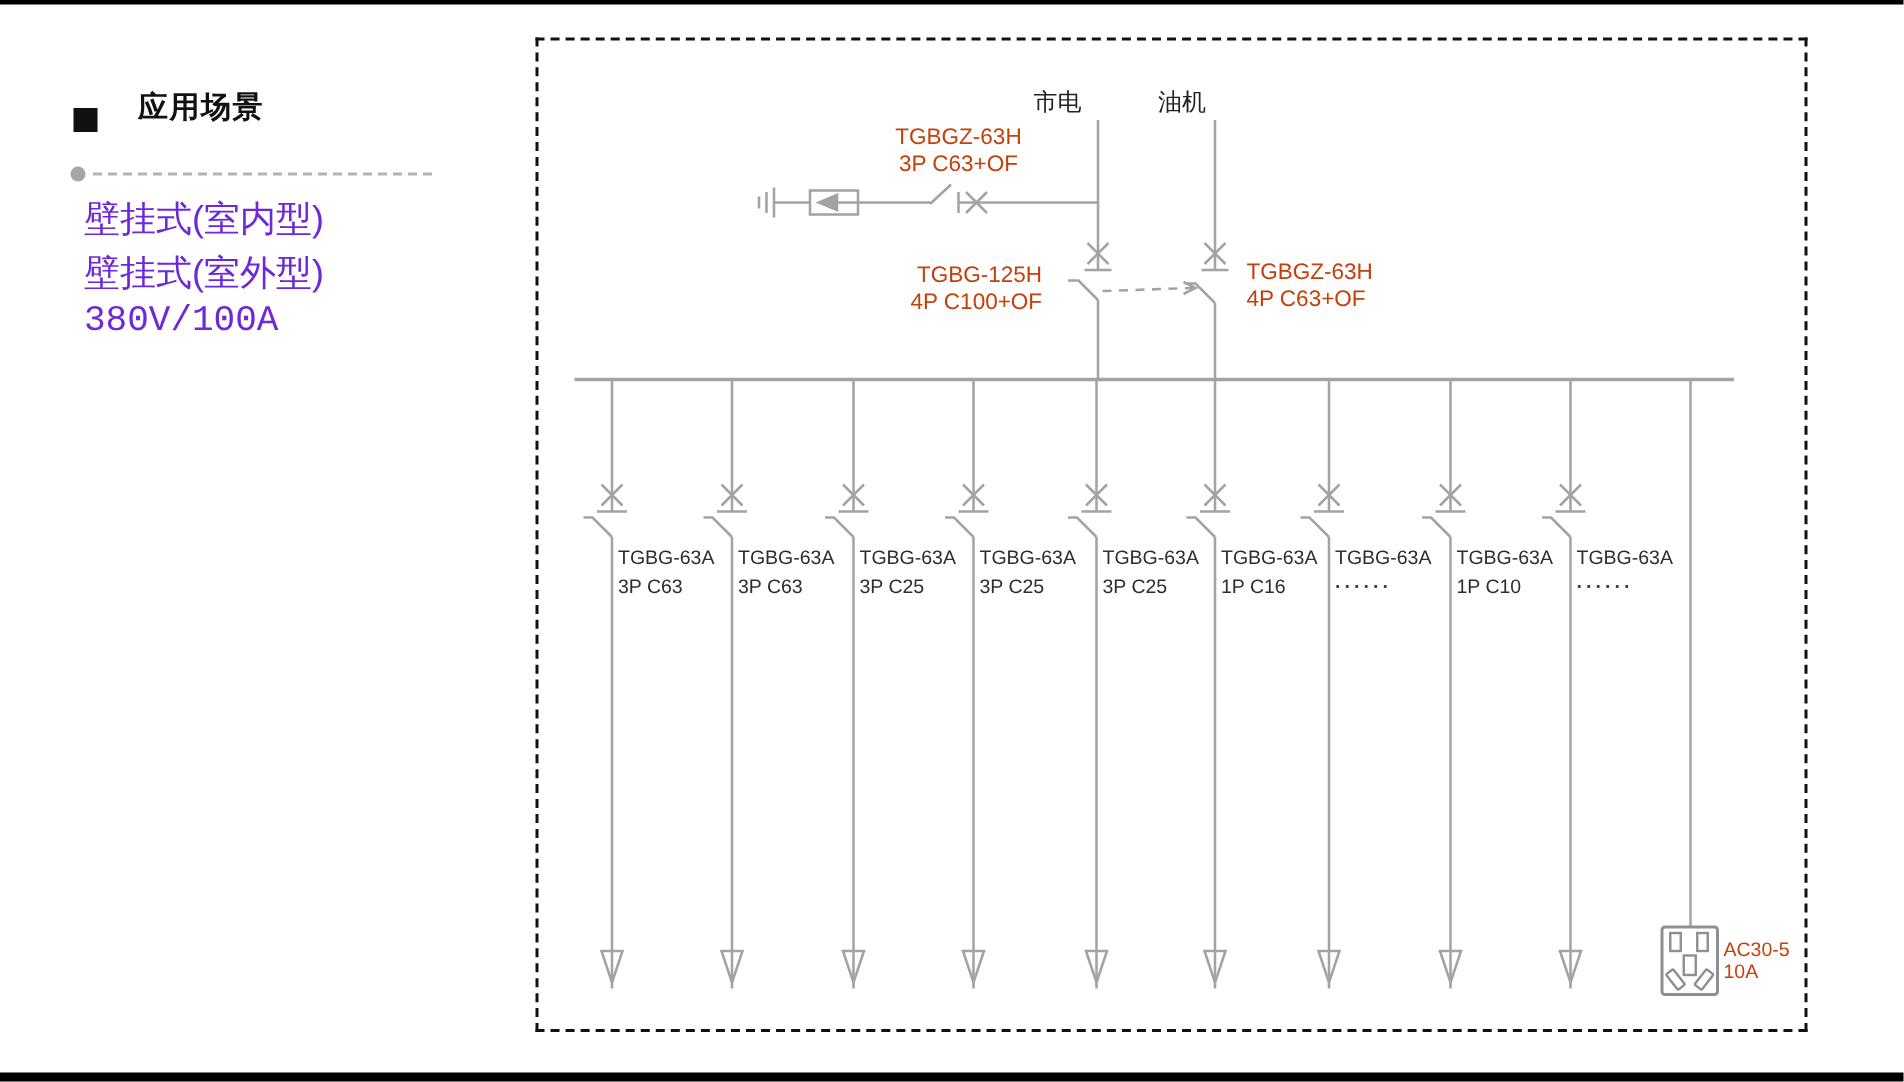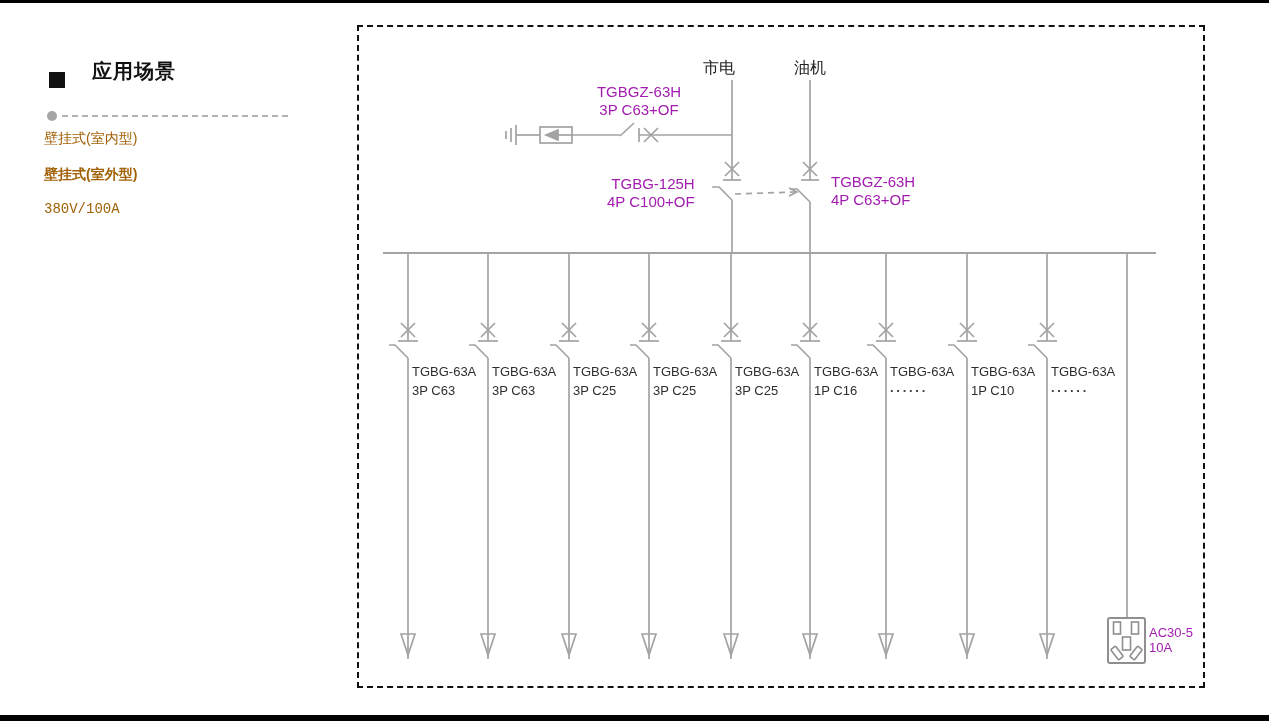--- a/index.html
+++ b/index.html
@@ -11,30 +11,30 @@
   .rule{position:absolute;left:0;width:1269px;background:#000;}
   #top-rule{top:0;height:3px;}
   #bottom-rule{top:715px;height:6px;}
 
   
   #sidebar{position:absolute;left:0;top:0;width:340px;height:300px;}
   #section-bullet{position:absolute;left:49px;top:72px;width:16px;height:16px;background:#111;}
   #section-title{position:absolute;left:92px;top:58px;font-size:20px;font-weight:bold;color:#111;letter-spacing:1px;white-space:nowrap;}
   #divider-dot{position:absolute;left:47px;top:111px;width:10px;height:10px;border-radius:50%;background:#a5a5a5;}
   #section-divider{position:absolute;left:62px;top:115px;width:226px;border-top:2px dashed #b3b3b3;}
-  .sidebar-item{position:absolute;left:44px;font-size:14px;color:#a16207;white-space:nowrap;}
+  .sidebar-item{position:absolute;left:56px;font-size:24px;color:#6d28d9;white-space:nowrap;}
   #sidebar-item-0{top:130px;}
-  #sidebar-item-1{top:166px;font-weight:bold;}
+  #sidebar-item-1{top:166px;}
   #sidebar-item-2{top:201px;font-family:Liberation Mono, monospace;}
 
   
   #diagram-panel{position:absolute;left:357px;top:25px;width:844px;height:659px;border:2px dashed #111;}
   #diagram-svg{position:absolute;left:0;top:0;width:1269px;height:721px;}
 
-  .dlabel{position:absolute;color:#a21caf;font-size:15px;line-height:18px;white-space:nowrap;}
+  .dlabel{position:absolute;color:#c2410c;font-size:15px;line-height:18px;white-space:nowrap;}
   .source-label{position:absolute;width:40px;text-align:center;font-size:16px;color:#222;white-space:nowrap;}
   .branch-label{position:absolute;width:80px;font-size:13px;line-height:19px;color:#2e2e2e;white-space:nowrap;}
   .branch-label .dots{font-weight:bold;letter-spacing:2px;font-size:13px;color:#3a3a3a;}
   #spd-label{left:569px;top:83px;width:140px;text-align:center;}
   #main-breaker-label{left:607px;top:175px;text-align:right;}
   #gen-breaker-label{left:831px;top:173px;}
   #socket-label{left:1149px;top:625px;width:52px;text-align:left;font-size:13px;line-height:15px;}
 </style>
 </head>
 <body>
@@ -193,22 +193,22 @@
         <line x1="1040" y1="323" x2="1054" y2="337"></line>
         <line x1="1040" y1="337" x2="1054" y2="323"></line>
         <line x1="1037" y1="341" x2="1057" y2="341"></line>
         <polyline points="1028,345 1034,345 1047,358"></polyline>
         <line x1="1047" y1="358" x2="1047" y2="659"></line>
         <polygon points="1040,634 1047,655 1054,634"></polygon>
       </g>
     </g>
 </svg>
 
-<div class="source-label" style="left:699px;top:58px;">市电</div>
-<div class="source-label" style="left:790px;top:58px;">油机</div>
+<div class="source-label" style="left:685px;top:58px;">市电</div>
+<div class="source-label" style="left:768px;top:58px;">油机</div>
 
 <div id="spd-label" class="dlabel">
   <div>TGBGZ-63H</div>
   <div>3P C63+OF</div>
 </div>
 
 <div id="main-breaker-label" class="dlabel">
   <div>TGBG-125H</div>
   <div>4P C100+OF</div>
 </div>

